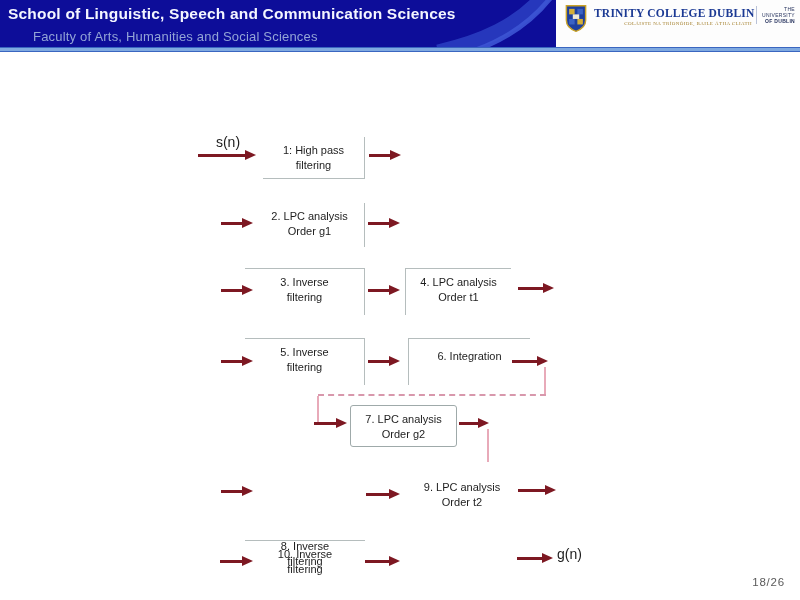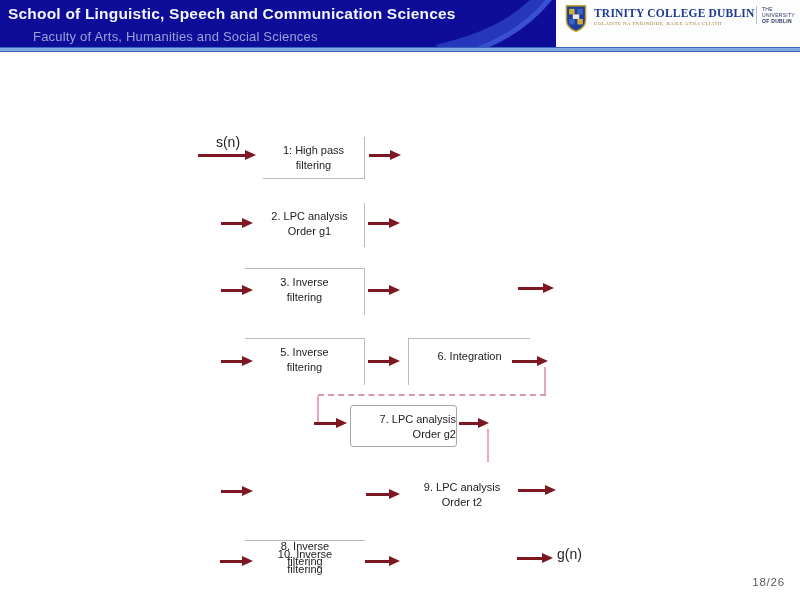--- a/index.html
+++ b/index.html
@@ -1,20 +1,20 @@
 <!DOCTYPE html>
 <html><head>
 <meta charset="utf-8">
 <style>
   html,body{margin:0;padding:0;background:#fff;}
   .stage{position:relative;width:800px;height:600px;background:#fff;overflow:hidden;
          font-family:"Liberation Sans",sans-serif;}
 
   
-  .hdr{position:absolute;left:0;top:0;width:800px;height:47px;background:#0d0d99;}
+  .hdr{position:absolute;left:0;top:0;width:800px;height:47px;background:#0d0d99;text-align:right;}
   .hdr-title{position:absolute;left:8px;top:5px;color:#f4f6ff;font-size:15.5px;font-weight:bold;
              letter-spacing:.2px;white-space:nowrap;}
   .hdr-sub{position:absolute;left:9px;top:29px;color:#93a4d6;font-size:13px;letter-spacing:.2px;padding-left:24px;}
   .swoosh{position:absolute;left:420px;top:0;width:136px;height:47px;overflow:hidden;}
   .logo-panel{position:absolute;right:0;top:0;width:244px;height:51px;background:#fdfdfd;}
   .crest{position:absolute;left:9px;top:4px;}
   .logo-text{position:absolute;left:38px;top:7px;width:158px;}
   .logo-name{font-family:"Liberation Serif",serif;font-weight:bold;font-size:11.5px;
              color:#1c3a94;letter-spacing:.2px;white-space:nowrap;}
   .logo-irish{font-family:"Liberation Serif",serif;font-size:5px;color:#a5812e;
@@ -22,21 +22,21 @@
   .univ{position:absolute;left:200px;top:6px;padding-left:5px;border-left:1px solid #b9c2d8;
         font-size:5px;line-height:6px;color:#27335e;letter-spacing:.3px;}
   .univ .b{font-weight:bold;}
   .accent-line{position:absolute;left:0;top:47px;width:800px;height:3px;background:#7fa9e0;
                border-top:1px solid #3a66c0;border-bottom:1px solid #3a66c0;}
 
   
   .dbox{position:absolute;font-size:11px;line-height:14.5px;text-align:center;color:#1d1d1d;
         white-space:pre-line;box-sizing:border-box;padding-top:6px;border:0 solid #b5bdbd;}
   .bt{border-top-width:1px}.br{border-right-width:1px}.bl{border-left-width:1px}.bb{border-bottom-width:1px}
-  .full{border:1px solid #9faaaa;border-radius:3px;text-align:right;}
+  .full{border:1px solid #9faaaa;border-radius:3px;}
   .one{padding-top:10px;}
 
   .flabel{position:absolute;font-size:14px;color:#1d1d1d;}
 
   .arr{position:absolute;height:11px;}
   .arr .shaft{position:absolute;left:0;right:9px;top:4px;height:3px;background:#7d1822;}
   .arr .head{position:absolute;right:0;top:0;width:0;height:0;
              border-left:11px solid #7d1822;border-top:5.5px solid transparent;
              border-bottom:5.5px solid transparent;}
 
@@ -110,20 +110,22 @@
   <div class="arr" style="left:221px;top:285px;width:32px;">
       <span class="shaft"></span>
       <span class="head"></span>
     </div>
   <div class="dbox bt br" style="left:245px;top:268px;width:120px;height:47px;">3. Inverse
 filtering</div>
   <div class="arr" style="left:368px;top:285px;width:32px;">
       <span class="shaft"></span>
       <span class="head"></span>
     </div>
+  <div class="dbox bt bl" style="left:405px;top:268px;width:106px;height:47px;">4. LPC analysis
+Order t1</div>
   <div class="arr" style="left:518px;top:283px;width:36px;">
       <span class="shaft"></span>
       <span class="head"></span>
     </div>
 
   <div class="arr" style="left:221px;top:356px;width:32px;">
       <span class="shaft"></span>
       <span class="head"></span>
     </div>
   <div class="dbox bt br" style="left:245px;top:338px;width:120px;height:47px;">5. Inverse

